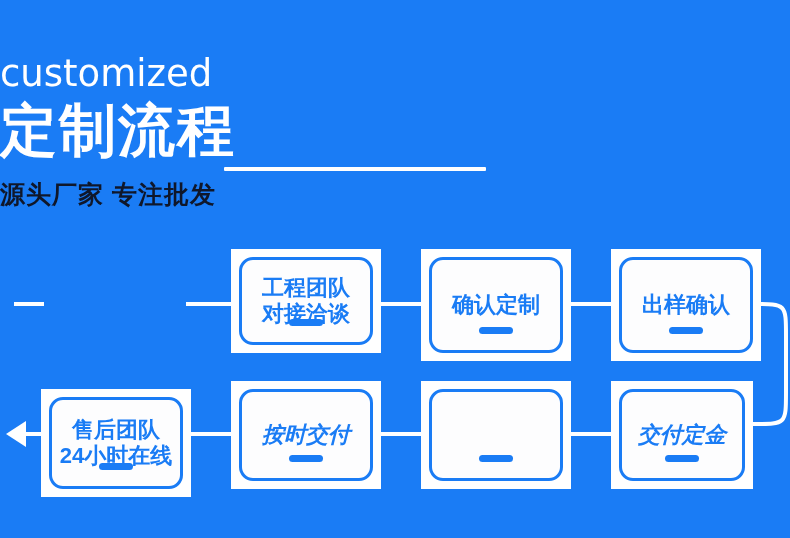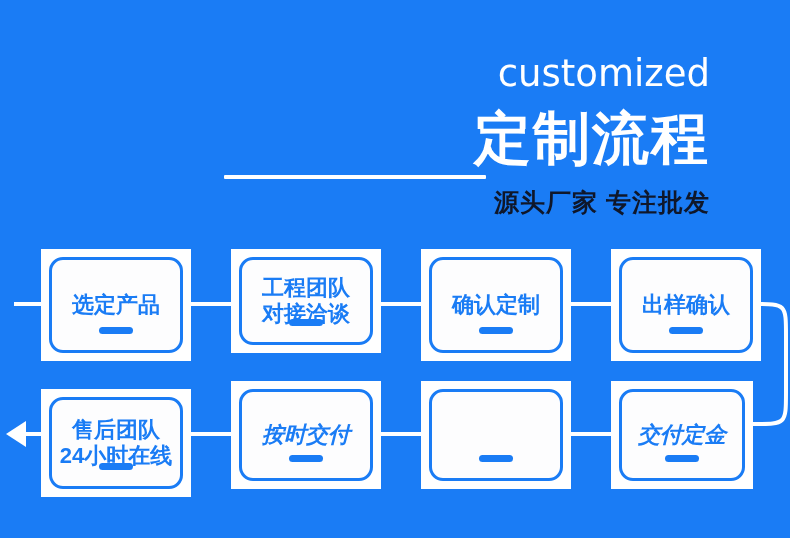--- a/index.html
+++ b/index.html
@@ -6,32 +6,32 @@
   body{
     width:790px;height:538px;
     background:#1a7cf5;
     font-family:"Liberation Sans","DejaVu Sans",sans-serif;
     overflow:hidden;
     position:relative;
   }
   #stage{position:absolute;inset:0;width:790px;height:538px;}
 
   
-  .header{position:absolute;left:0;top:0;width:710px;text-align:right;}
+  .header{position:absolute;left:0;top:0;width:710px;text-align:left;}
   .hdr-en{
     margin-top:54px;
     font-size:37px;
     line-height:40px;
     color:#ffffff;
     letter-spacing:0px;
     font-weight:400;
     font-family:"DejaVu Sans","Liberation Sans",sans-serif;
   }
   .hdr-cn{
-    margin-top:13px;
+    margin-top:5px;
     font-size:57px;
     line-height:62px;
     color:#ffffff;
     font-weight:700;
     letter-spacing:2px;
   }
   .hdr-rule{
     width:262px;height:4px;background:#ffffff;
     margin:6px auto 0 auto;border-radius:1px;
   }
@@ -124,26 +124,20 @@
     <div class="conn" style="left:376px; top:432px; width:50px; height:4px;"></div>
     <div class="conn" style="left:186px; top:432px; width:50px; height:4px;"></div>
     <div class="conn" style="left:22px;  top:432px; width:26px; height:4px;"></div>
     <div class="arrow-head" style="left:6px; top:421px;"></div>
 
     <svg class="curve" width="70" height="180" style="left:740px; top:274px;" viewBox="0 0 70 180">
       <path d="M 0 30 L 14 30 C 46 30, 46 30, 46 62
                L 46 118 C 46 150, 46 150, 14 150 L 0 150" fill="none" stroke="#ffffff" stroke-width="4"></path>
     </svg>
 
-    <div class="node" style="left:41px; top:249px; width:150px; height:112px;">
-      <div class="node-inner">
-        <div class="node-label">选定产品</div>
-        <div class="node-dash"></div>
-      </div>
-    </div>
 
     <div class="node" style="left:231px; top:249px; width:150px; height:104px;">
       <div class="node-inner">
         <div class="node-label">工程团队
 对接洽谈</div>
         <div class="node-dash"></div>
       </div>
     </div>
 
     <div class="node" style="left:421px; top:249px; width:150px; height:112px;">

